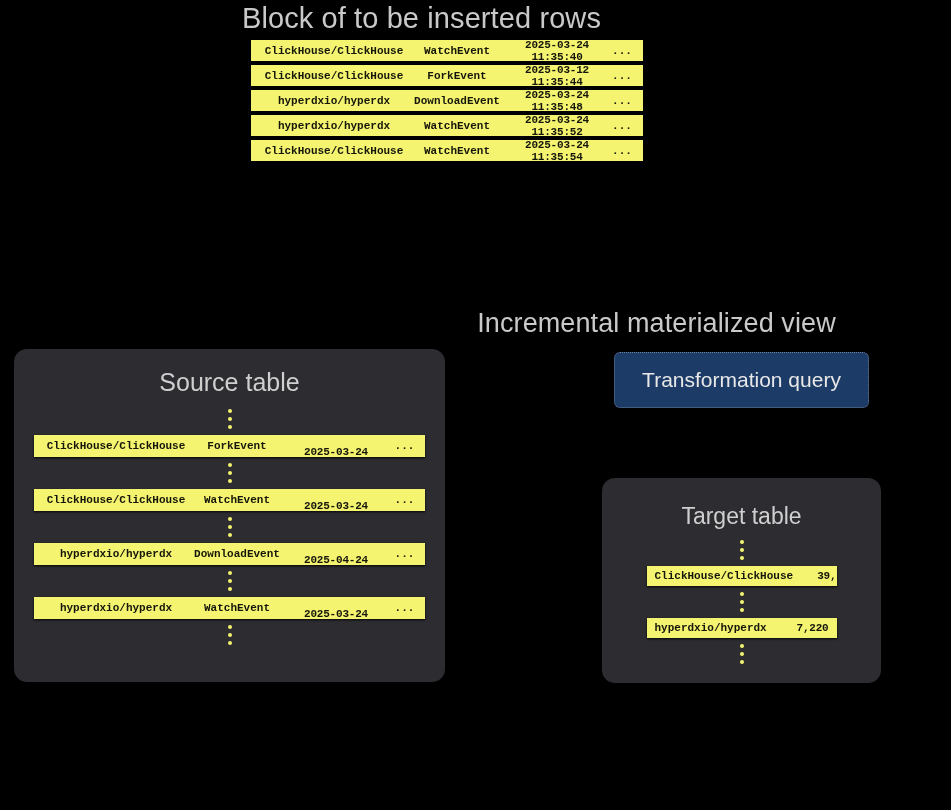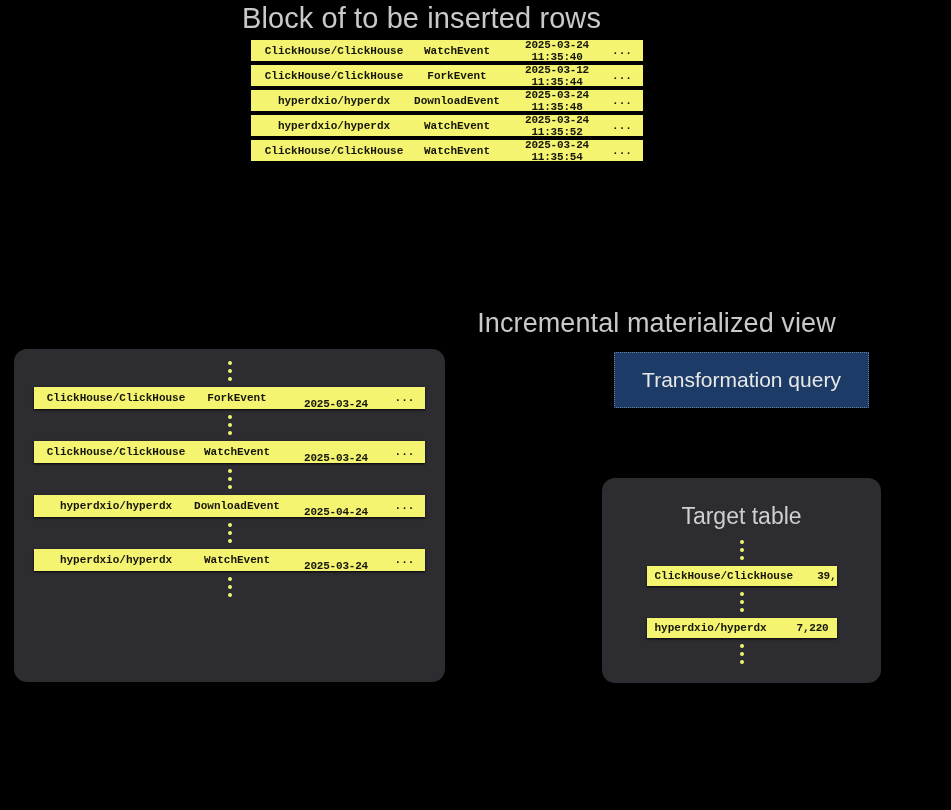--- a/index.html
+++ b/index.html
@@ -176,21 +176,21 @@
   
   #transformation-query {
     position: absolute;
     left: 614px;
     top: 352px;
     width: 255px;
     height: 56px;
     box-sizing: border-box;
     background: #1c3b66;
     border: 1px dotted #6d7f97;
-    border-radius: 1px;
+    border-radius: 6px;
     display: flex;
     align-items: center;
     justify-content: center;
     color: #e8e8e8;
     font-size: 21px;
     font-family: "Liberation Sans", sans-serif;
     box-shadow: 0 2px 5px rgba(0,0,0,0.7);
   }
 </style>
 </head>
@@ -231,20 +231,21 @@
       <span class="c-time">2025-03-24 11:35:54</span>
       <span class="c-more">...</span>
     </div>
   </div>
 
   <div class="heading" id="mv-title">Incremental materialized view</div>
 
   <div id="transformation-query">Transformation query</div>
 
   <div class="panel" id="source-panel">
+    <div class="panel-title">Source table</div>
 
     <div id="source-body">
 
       <div class="dots">
         <span></span>
           <span></span>
           <span></span>
       </div>
 
       <div class="row">

